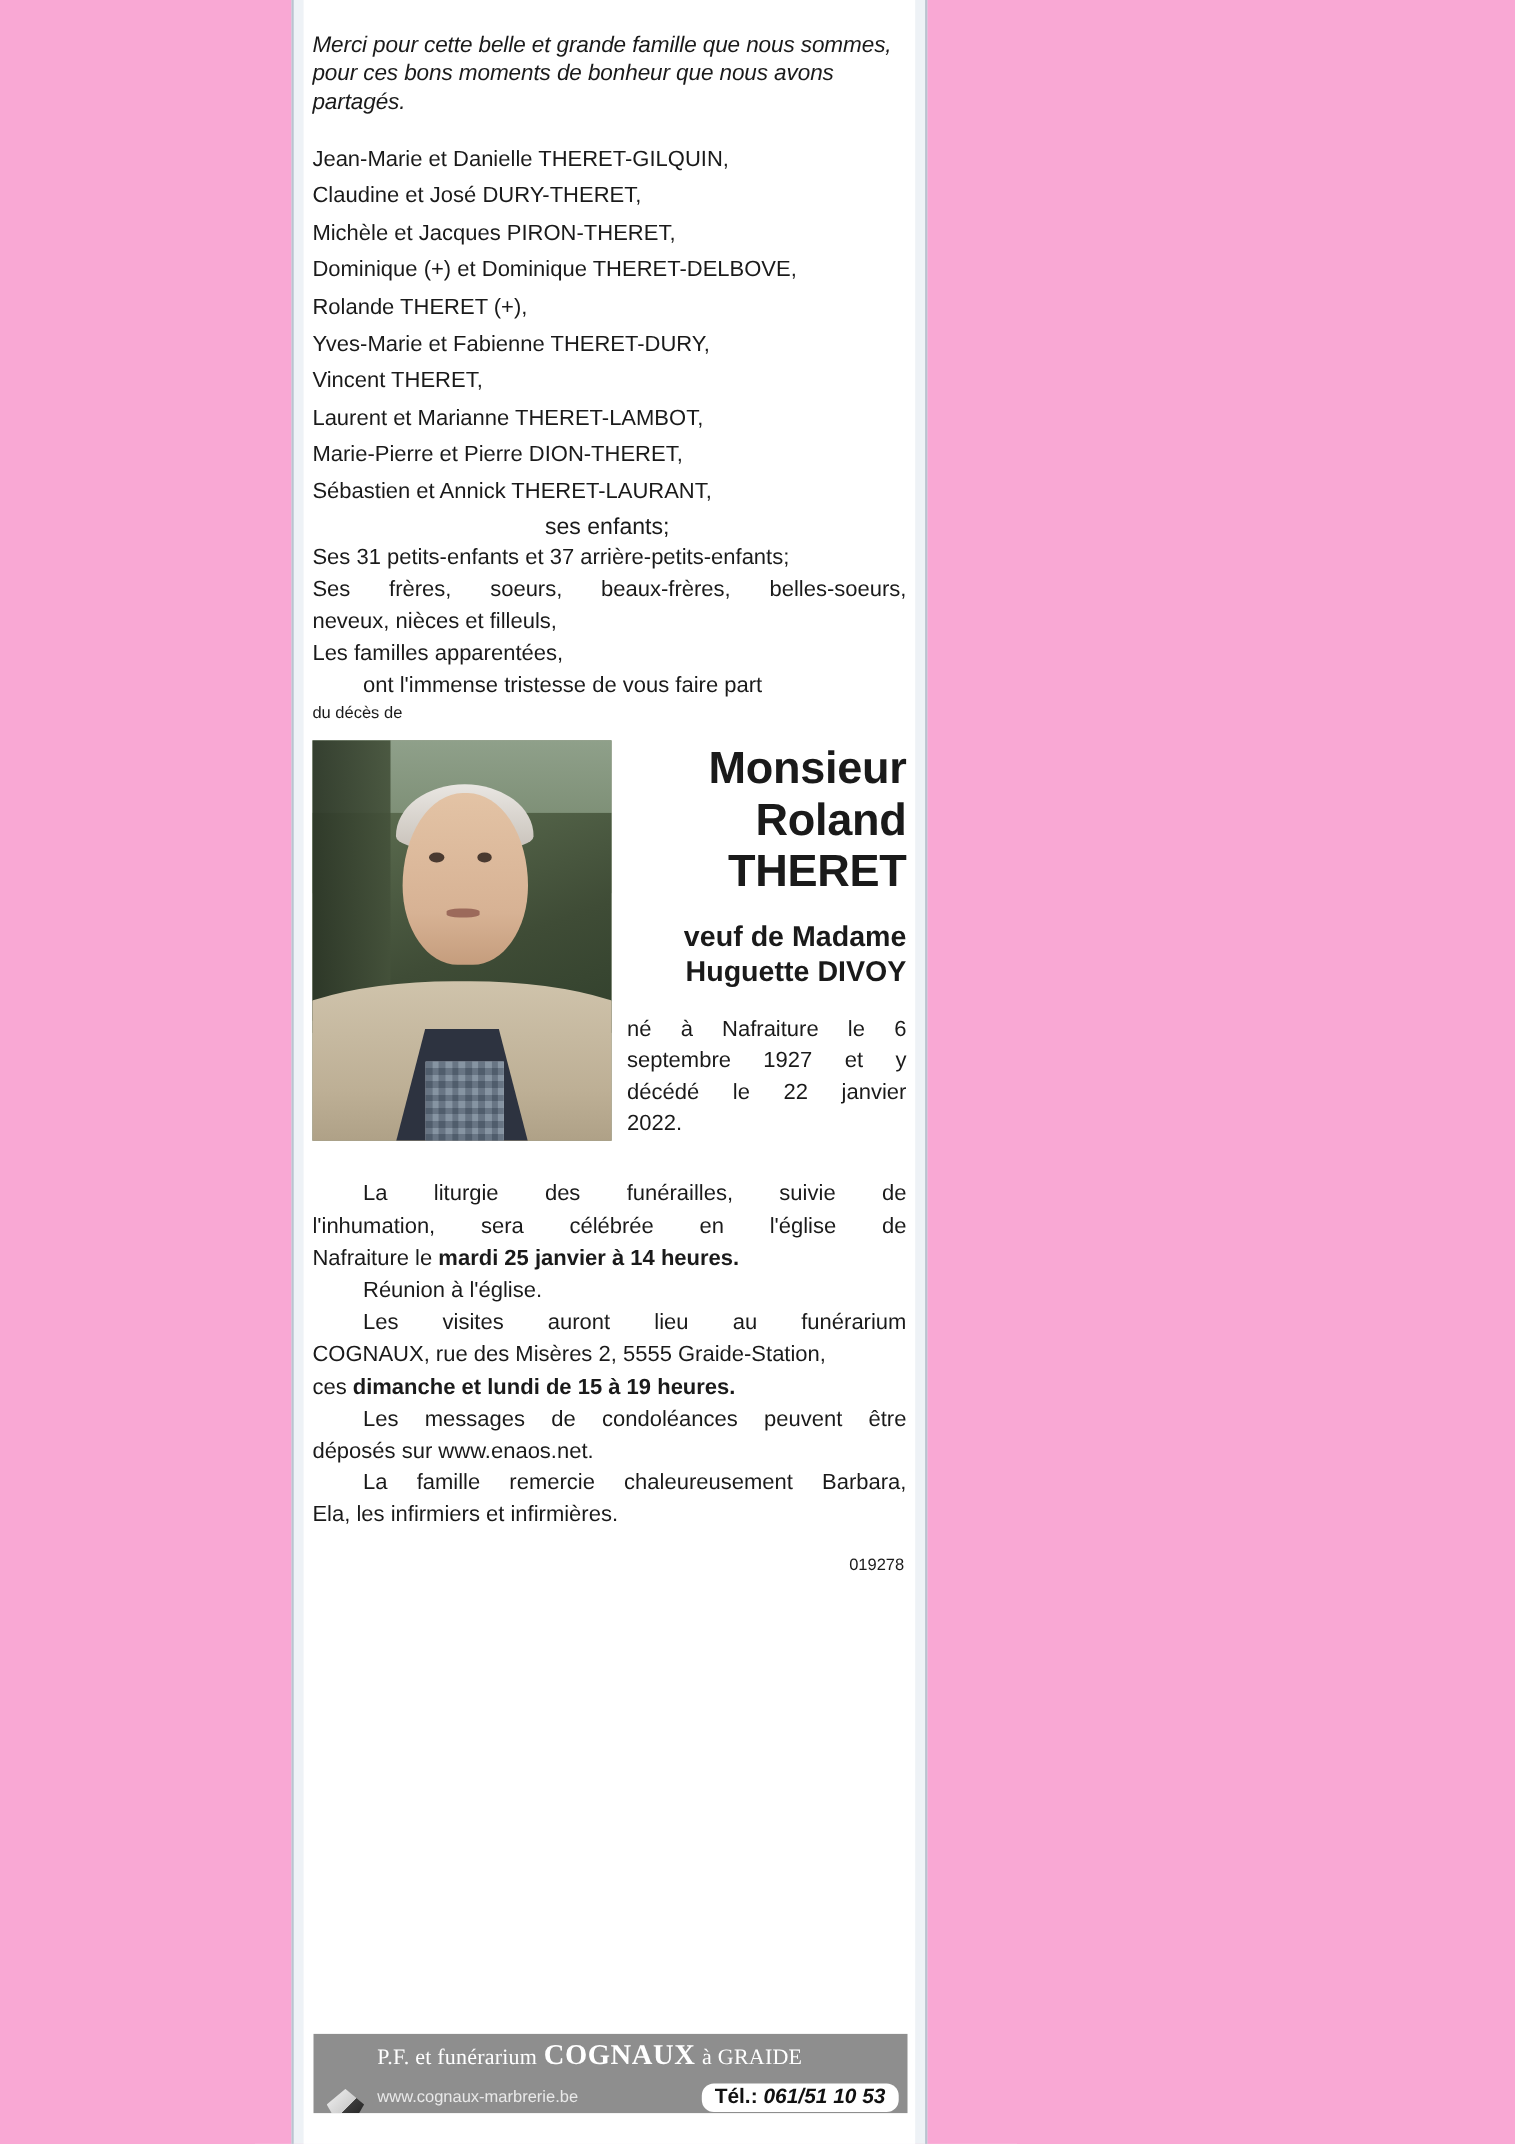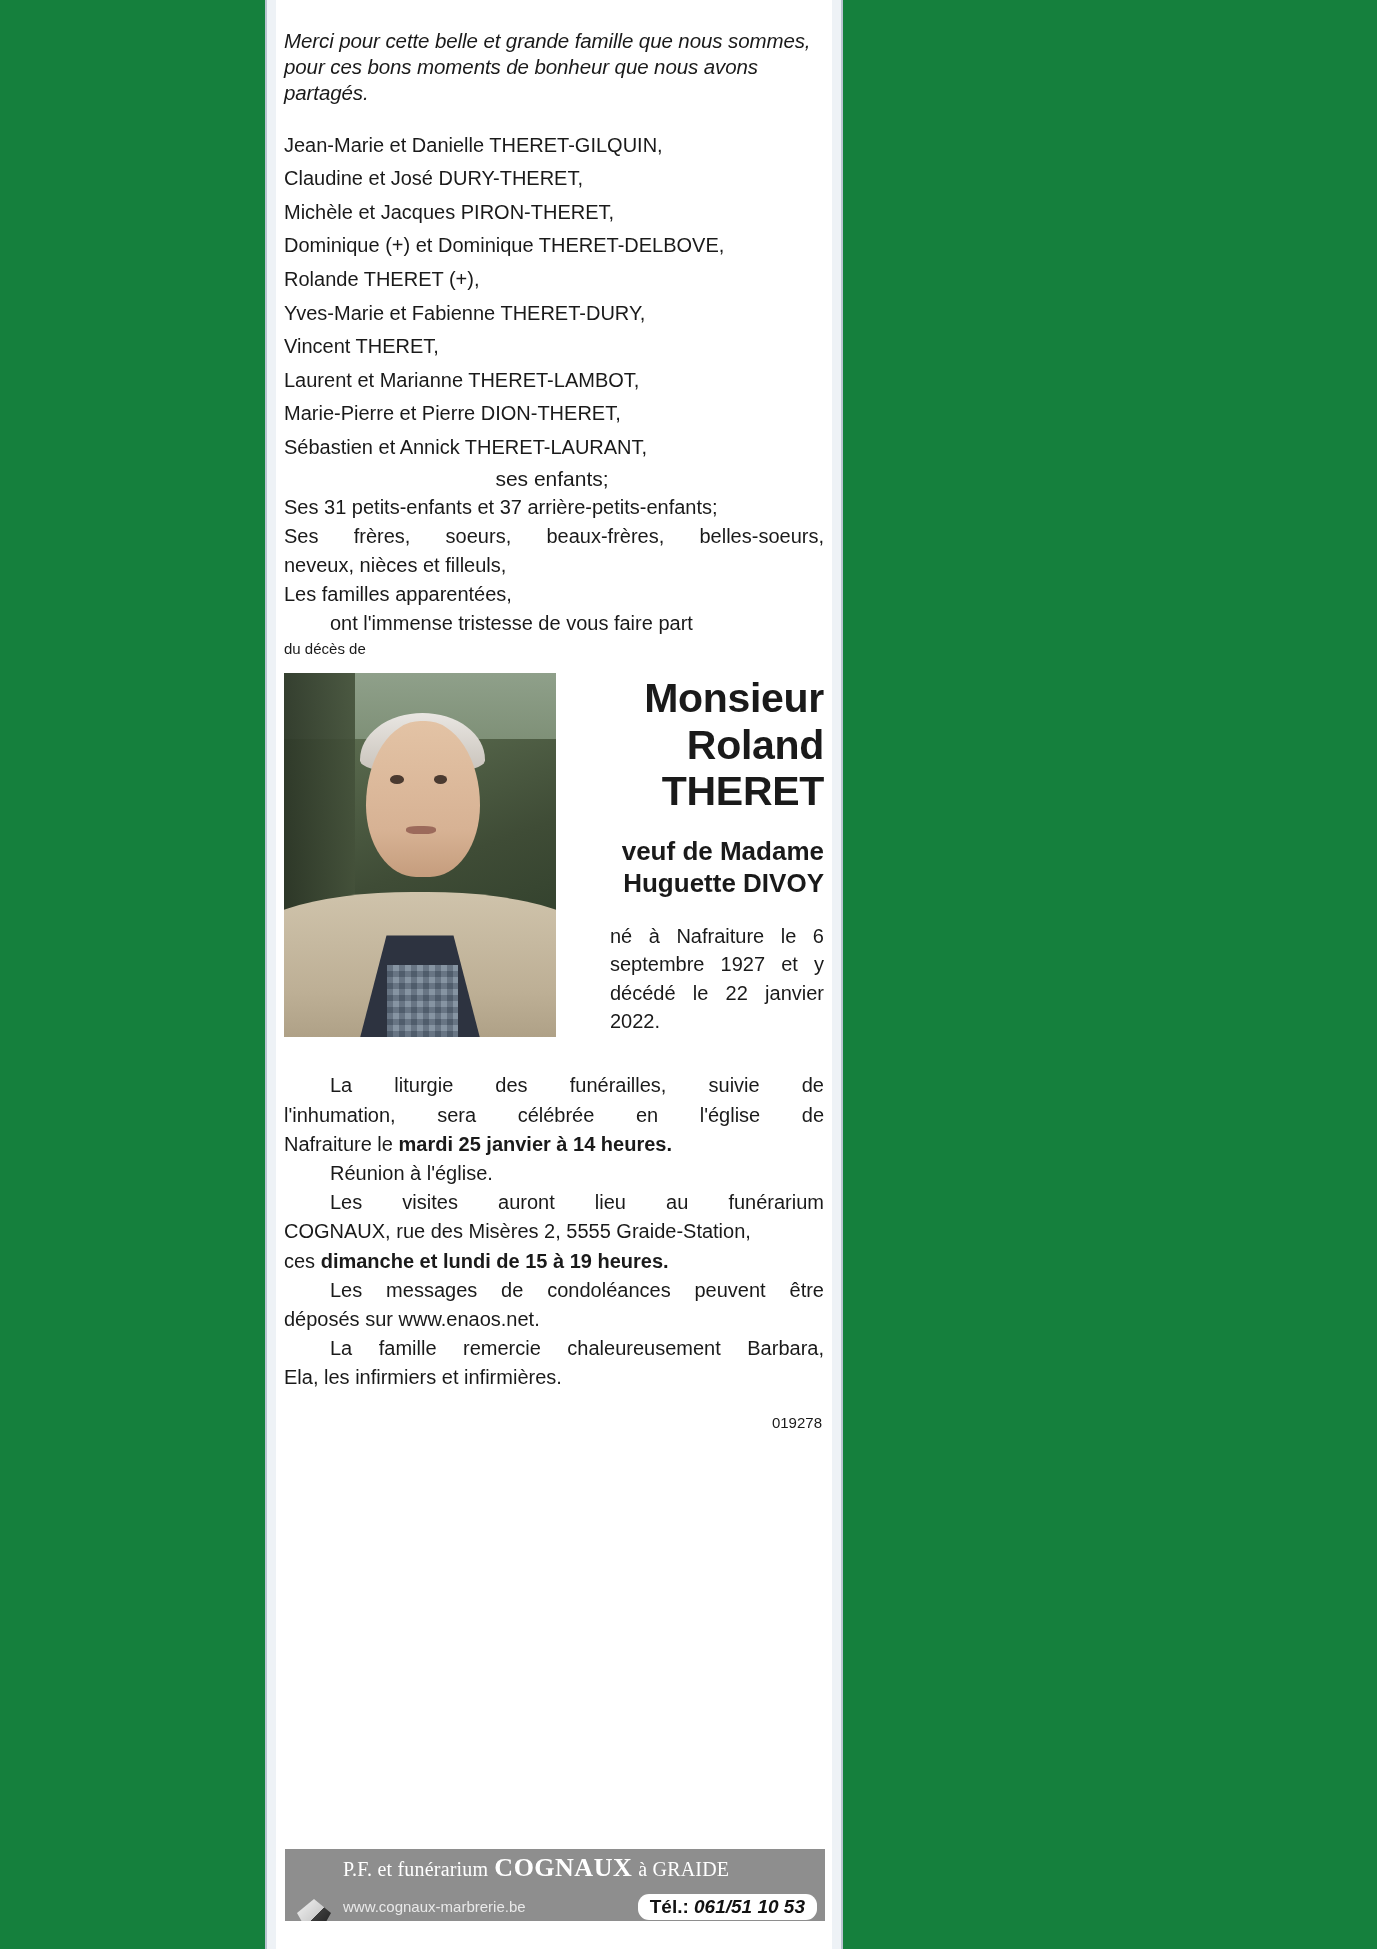--- a/index.html
+++ b/index.html
@@ -13,21 +13,21 @@
     font-family: "Liberation Sans", sans-serif;
     color: #1a1a1a;
     position: relative;
     overflow: hidden;
   }
   .page {
     position: absolute;
     left: 0; top: 0;
     width: 1377px;
     height: 1949px;
-    background: #15803d;
+    background: #f9a8d4;
   }
   
   .scan {
     position: absolute;
     left: 265px;
     top: 0;
     width: 578px;
     height: 1949px;
     background: #eef2f6;
     border-left: 2px solid #b9c4d0;
@@ -178,21 +178,20 @@
   .photo .eyeR { left:55%; }
   .photo .mouth {
     position:absolute; left:45%; top:42%; width:11%; height:2%;
     background:#9c6a5b; border-radius:40%;
   }
   .name-block {
     flex: 1 1 auto;
     padding-left: 14px;
     padding-top: 2px;
     text-align: right;
-    margin-left: 40px;
   }
   .name-main {
     font-weight: bold;
     font-size: 41px;
     line-height: 1.13;
     letter-spacing: -0.3px;
   }
   .name-spouse {
     font-weight: bold;
     font-size: 26px;

